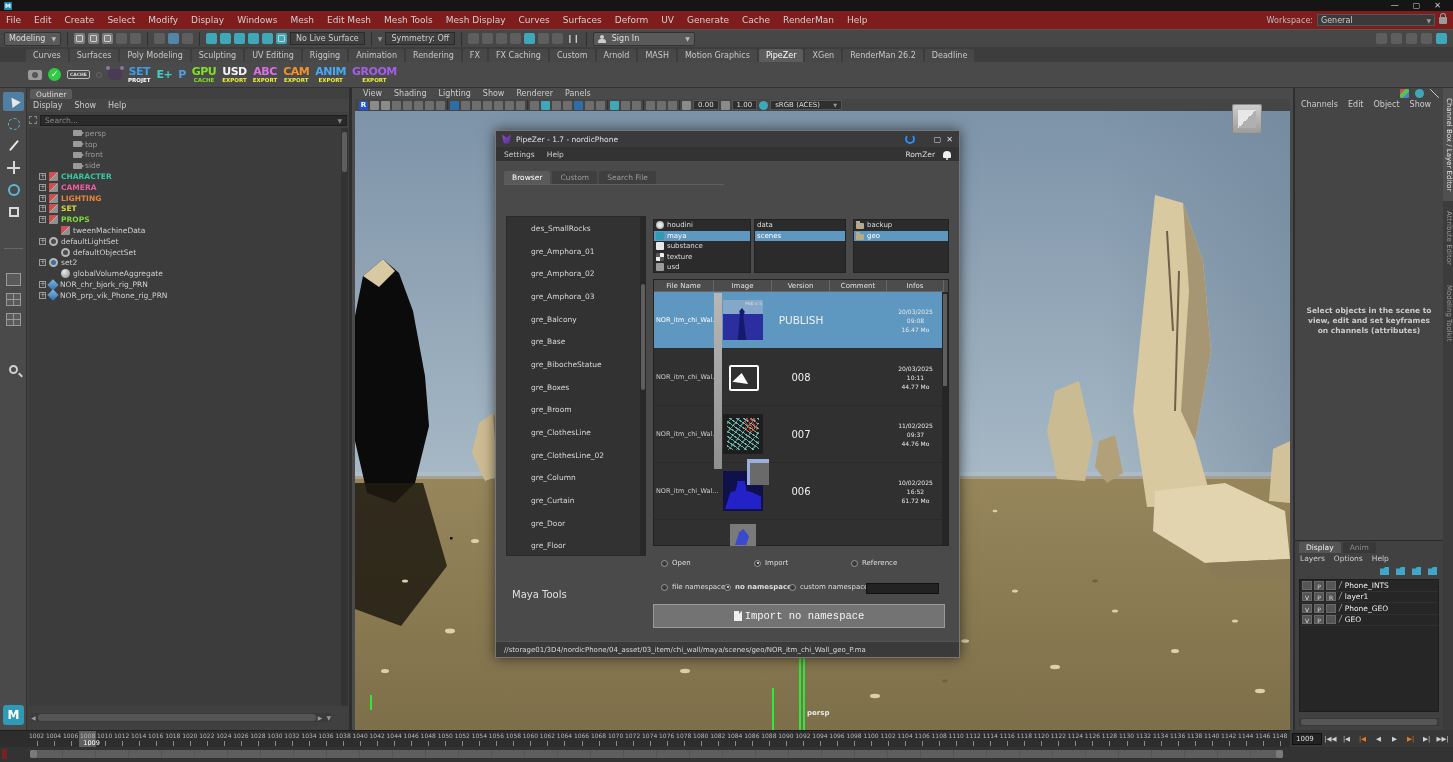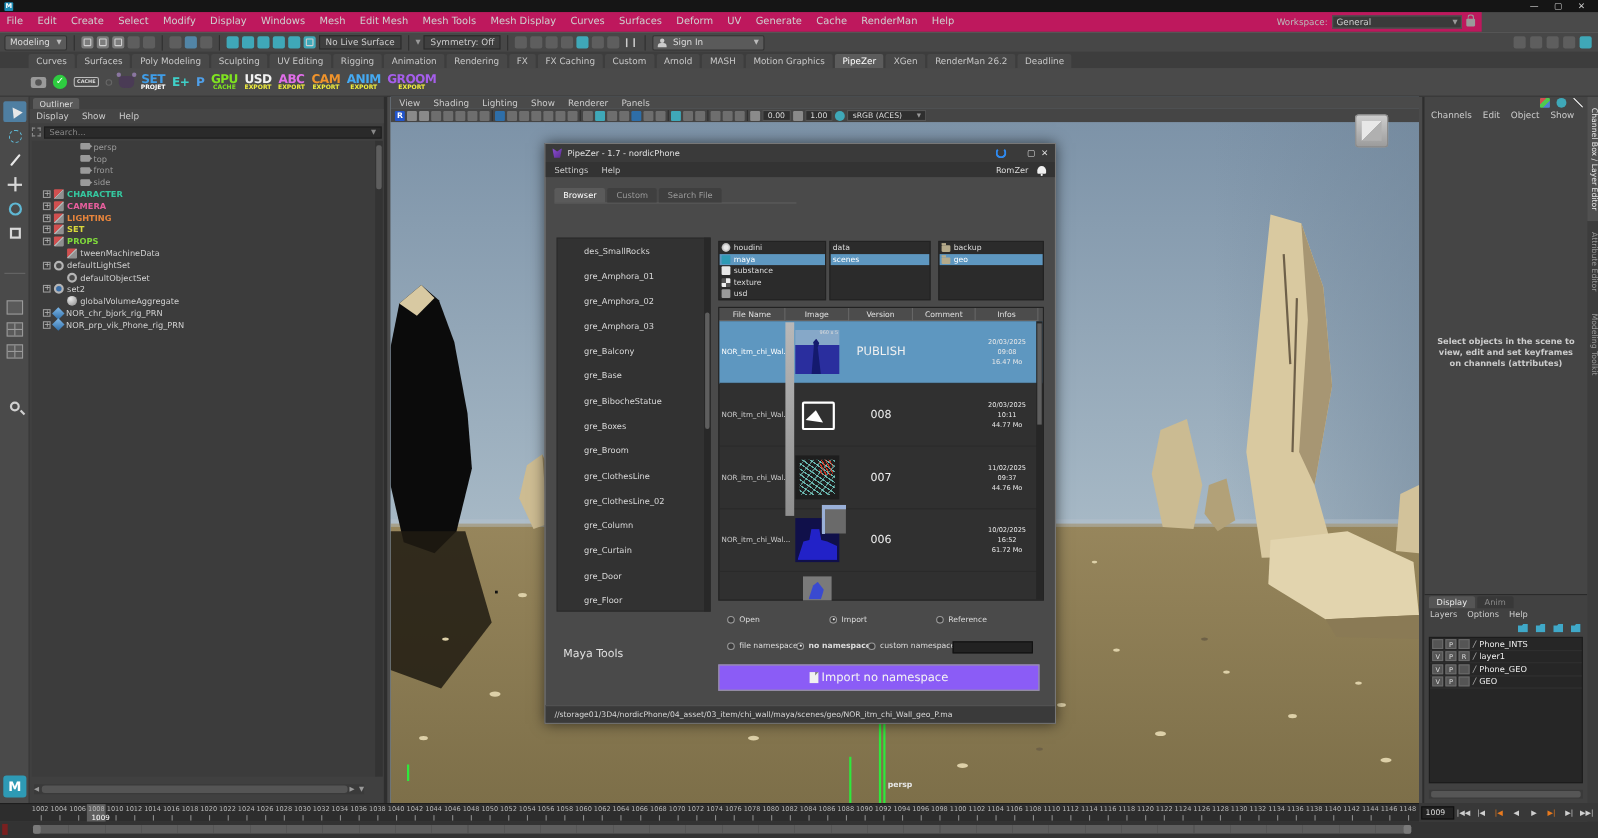--- a/index.html
+++ b/index.html
@@ -7,21 +7,21 @@
   #app{ position:relative; width:1453px; height:762px; overflow:hidden;
         background:#4a4a4a; font-family:"DejaVu Sans","Liberation Sans",sans-serif;
         color:#ccc; font-size:9px; -webkit-font-smoothing:antialiased; }
   .abs{ position:absolute; }
 
   
   #titlebar{ left:0; top:0; width:1453px; height:11px; background:#151515; display:flex; align-items:center; padding:0 4px; }
   #titlebar .mico{ width:8px; height:8px; background:#1d8bb5; border-radius:1px; color:#fff; font-size:6px; font-weight:bold; text-align:center; line-height:8px; margin-right:4px;}
   #titlebar .t{ color:#a8a8a8; font-size:7px; white-space:nowrap; }
   #wctrl{ margin-left:auto; display:flex; gap:14px; color:#cfcfcf; font-size:8px; padding-right:8px;}
-  #menubar{ left:0; top:11px; width:1347px; height:18px; background:#be185d; display:flex; align-items:center; padding-left:6px; }
+  #menubar{ left:0; top:11px; width:1453px; height:18px; background:#7f1d1d; display:flex; align-items:center; padding-left:6px; }
   #menubar .mi{ color:#cfcfcf; font-size:9px; margin-right:13px; white-space:nowrap; }
   #wsbox{ margin-left:auto; display:flex; align-items:center; gap:4px; padding-right:6px; }
   #wsbox .sel{ width:118px; height:12px; background:#3a3a3a; border:1px solid #555; font-size:8px; color:#ccc; display:flex; align-items:center; padding:0 3px; }
   #wsbox .sel i{ margin-left:auto; font-style:normal; font-size:6px; color:#999;}
   .lock{ width:8px; height:7px; background:#9a9a9a; border-radius:1px; position:relative; }
   .lock:before{ content:""; position:absolute; left:1px; top:-4px; width:4px; height:4px; border:1.5px solid #9a9a9a; border-bottom:none; border-radius:3px 3px 0 0;}
 
   #toolbar{ left:0; top:29px; width:1453px; height:18px; background:#474747; border-top:1px solid #555; display:flex; align-items:center; gap:3px; padding-left:4px; }
   .tsel{ height:14px; background:#5a5a5a; border:1px solid #333; border-radius:2px; font-size:8px; color:#ddd; display:flex; align-items:center; padding:0 4px; gap:6px;}
   .tsel i{ font-style:normal; font-size:6px; color:#bbb; }
@@ -226,21 +226,21 @@
   #ft-innerscroll i{ display:block; width:8px; height:100%; background:linear-gradient(#b8b8b8,#8f8f8f);}
   #ft-vscroll{ position:absolute; right:0; top:12px; width:6px; bottom:0; background:#262626;}
   #ft-vscroll i{ position:absolute; left:1px; top:2px; width:4px; height:92px; background:#5e5e5e;}
   .radiorow{ position:absolute; display:flex; align-items:center; gap:4px;}
   .radio{ width:7px; height:7px; border:1px solid #999; border-radius:50%; background:#3a3a3a; position:relative; flex:none;}
   .radio .dot{ position:absolute; inset:1.5px; border-radius:50%; background:#f0f0f0; display:none;}
   .radiorow.on .radio .dot{ display:block;}
   .radiolabel{ font-size:7px; color:#ddd; white-space:nowrap;}
   #nsinput{ position:absolute; left:370px; top:452px; width:73px; height:11px; background:#222; border:1px solid #111;}
   #toolslabel{ position:absolute; left:16px; top:458px; font-size:10px; color:#e0e0e0;}
-  #importbtn{ position:absolute; left:157px; top:473px; width:292px; height:24px; background:#8b5cf6; border:1px solid #999; display:flex; align-items:center; justify-content:center; gap:3px; color:#f4f4f4; font-size:10.5px;}
+  #importbtn{ position:absolute; left:157px; top:473px; width:292px; height:24px; background:#737373; border:1px solid #999; display:flex; align-items:center; justify-content:center; gap:3px; color:#f4f4f4; font-size:10.5px;font-family:Liberation Mono, monospace;}
   .doc-ico{ width:8px; height:10px; background:#f0f0f0; position:relative;}
   .doc-ico:after{ content:""; position:absolute; right:0; top:0; border-left:3px solid #828282; border-bottom:3px solid transparent;}
   #dlg-path{ position:absolute; left:0; bottom:0; width:100%; height:16px; background:#3a3a3a; border-top:1px solid #555; display:flex; align-items:center; padding-left:8px; font-size:7px; color:#d8d8d8;}
 
   .greenline{ position:absolute; width:1.5px; background:#2ee83c; z-index:2;}
 </style>
 </head>
 <body>
 
 <div id="app">

